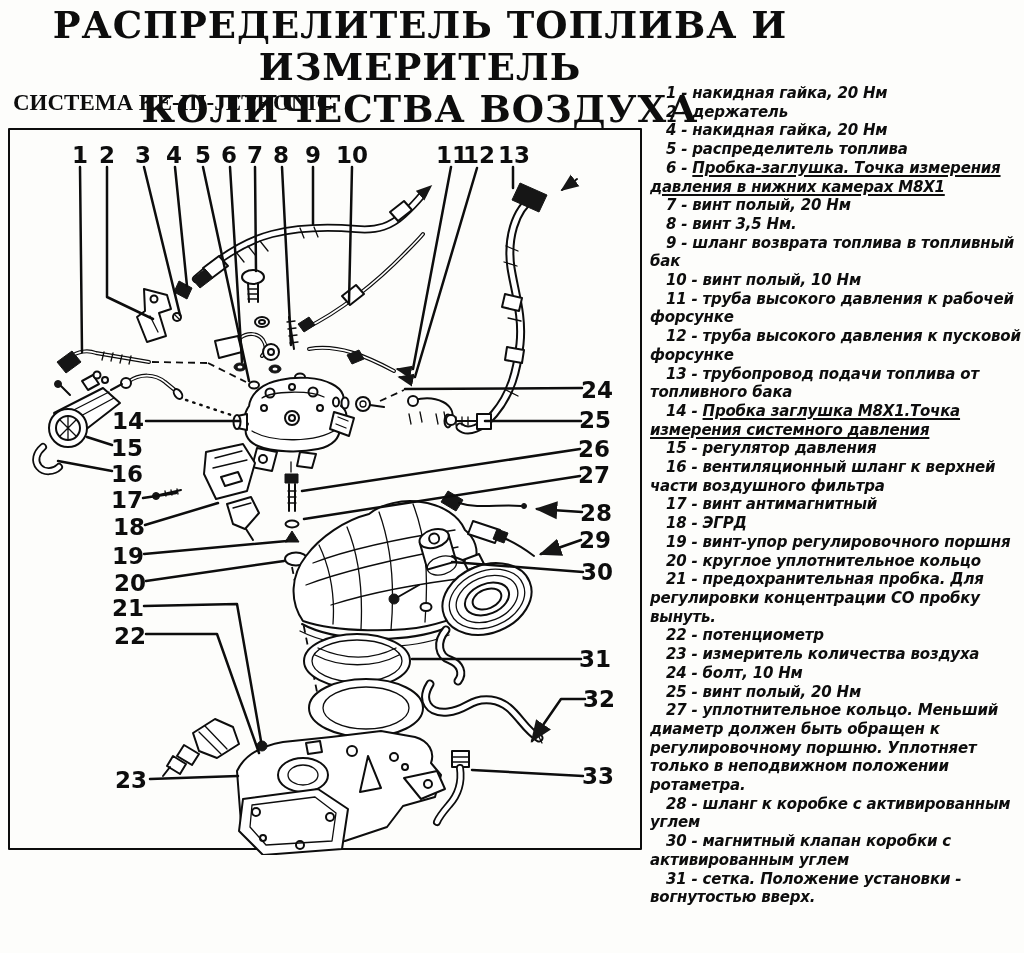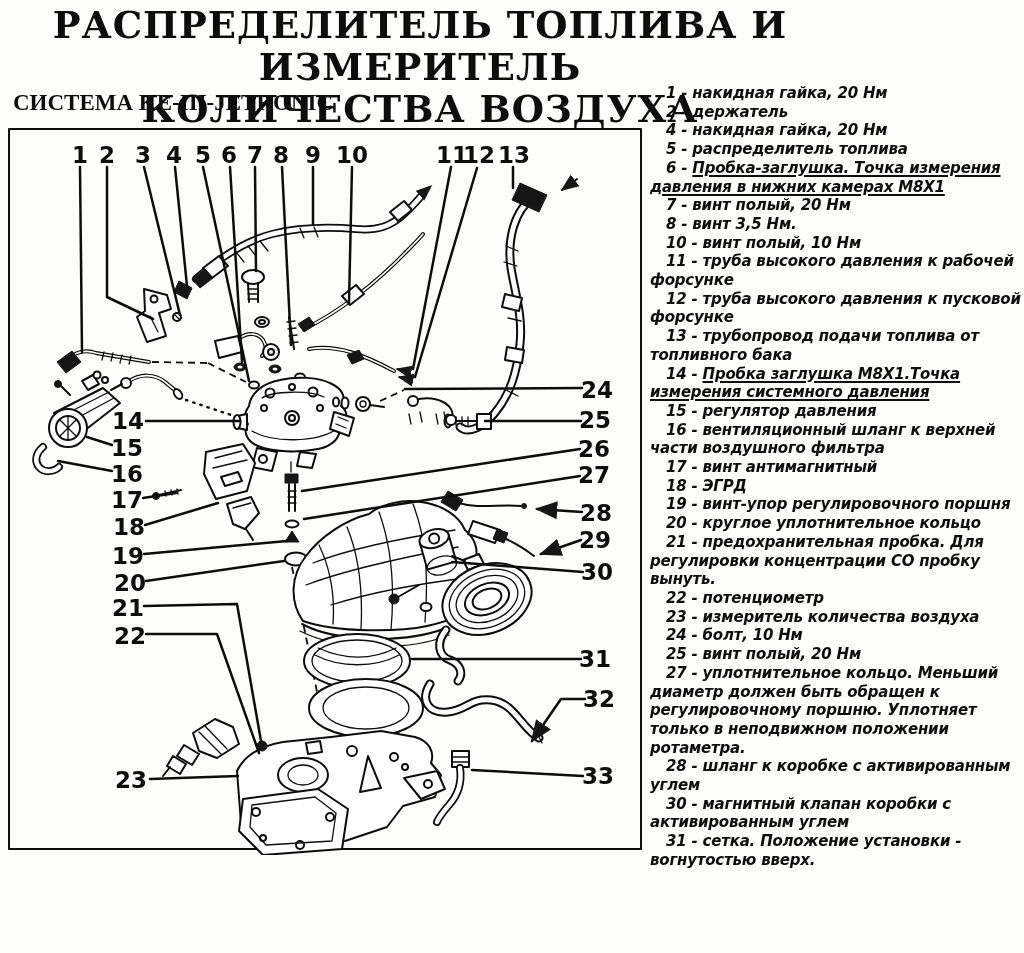--- a/index.html
+++ b/index.html
@@ -56,20 +56,21 @@
 <div class="subtitle">СИСТЕМА KE-III-JETRONIC</div>
 
 <div class="legend" id="legend">
     <p><span>1 - </span><span>накидная гайка, 20 Нм</span></p>
     <p><span>2 - </span><span>держатель</span></p>
     <p><span>4 - </span><span>накидная гайка, 20 Нм</span></p>
     <p><span>5 - </span><span>распределитель топлива</span></p>
     <p><span>6 - </span><u>Пробка-заглушка. Точка измерения давления в нижних камерах М8Х1</u></p>
     <p><span>7 - </span><span>винт полый, 20 Нм</span></p>
     <p><span>8 - </span><span>винт 3,5 Нм.</span></p>
+    <p><span>9 - </span><span>шланг возврата топлива в топливный бак</span></p>
     <p><span>10 - </span><span>винт полый, 10 Нм</span></p>
     <p><span>11 - </span><span>труба высокого давления к рабочей форсунке</span></p>
     <p><span>12 - </span><span>труба высокого давления к пусковой форсунке</span></p>
     <p><span>13 - </span><span>трубопровод подачи топлива от топливного бака</span></p>
     <p><span>14 - </span><u>Пробка заглушка М8Х1.Точка измерения системного давления</u></p>
     <p><span>15 - </span><span>регулятор давления</span></p>
     <p><span>16 - </span><span>вентиляционный шланг к верхней части воздушного фильтра</span></p>
     <p><span>17 - </span><span>винт антимагнитный</span></p>
     <p><span>18 - </span><span>ЭГРД</span></p>
     <p><span>19 - </span><span>винт-упор регулировочного поршня</span></p>

